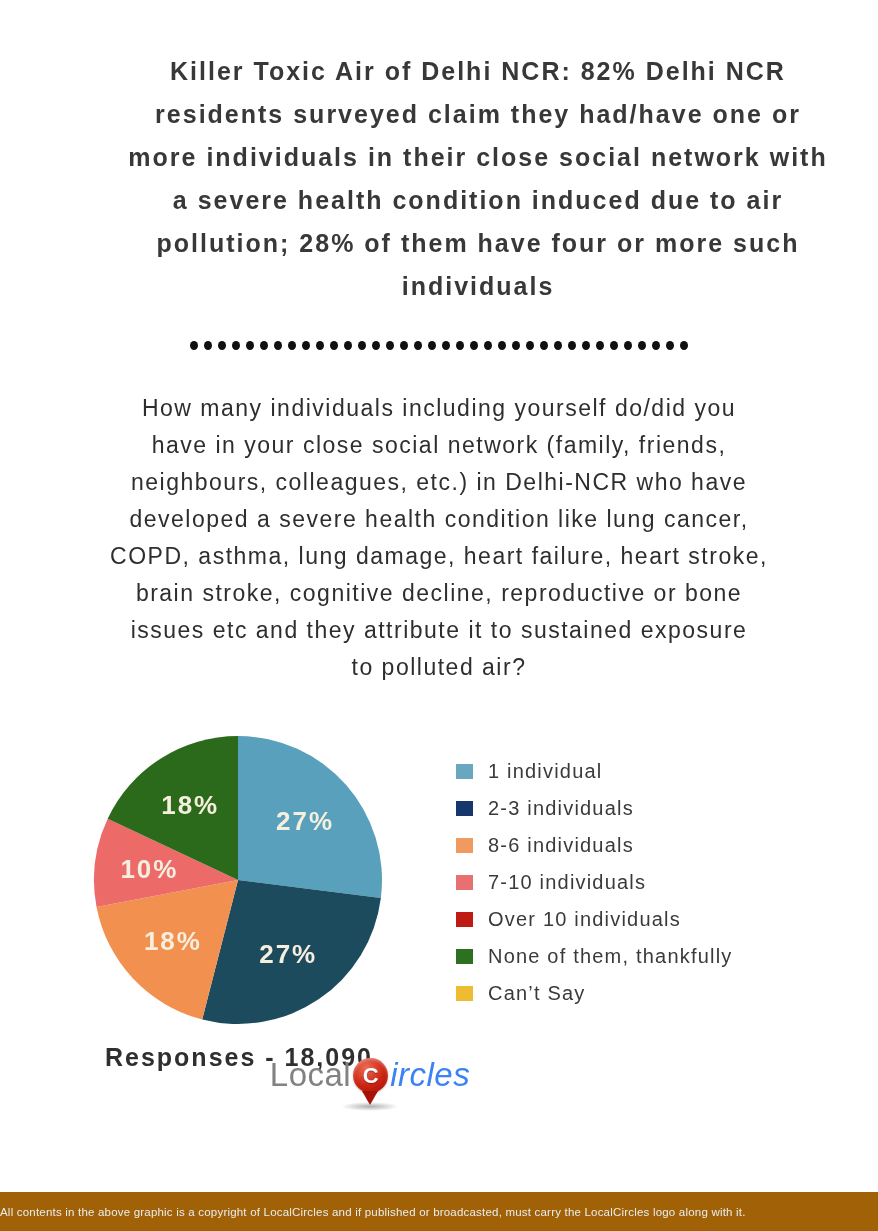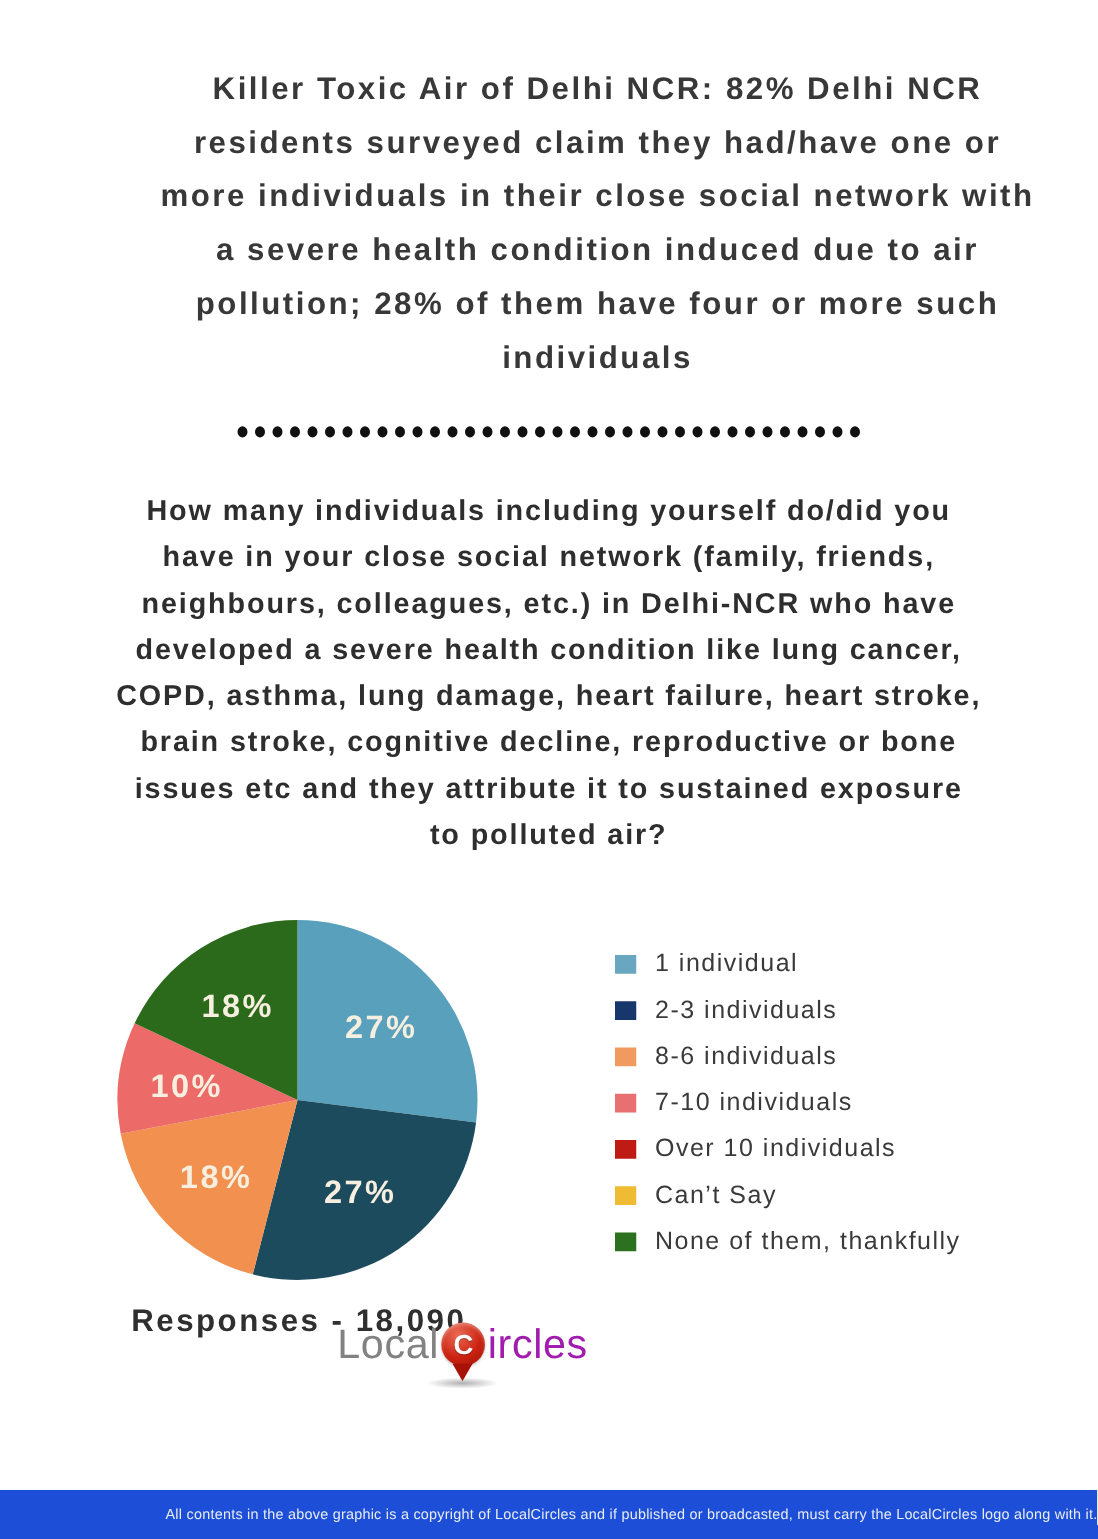--- a/index.html
+++ b/index.html
@@ -13,42 +13,42 @@
     font-size:25px;line-height:43px;font-weight:bold;letter-spacing:2px;color:#383838;padding-left:39px;
   }
   .dots{
     position:absolute;top:341px;left:0;width:878px;
     display:flex;justify-content:center;align-items:center;gap:6px;
   }
   .dot{width:8px;height:9px;border-radius:50%;background:#101010;display:inline-block;}
   .question{
     position:absolute;top:390px;left:0;width:878px;margin:0;
     text-align:center;white-space:pre-line;
-    font-size:23px;line-height:37px;font-weight:bold;letter-spacing:1.5px;color:#2e2e2e;
+    font-size:23px;line-height:37px;font-weight:normal;letter-spacing:1.5px;color:#2e2e2e;
   }
   .chart-area{position:absolute;top:735px;left:0;width:878px;height:300px;}
   .pie{position:absolute;left:93px;top:0;width:290px;height:290px;}
   .slice-label{
     font-family:"Liberation Sans", sans-serif;
     font-size:26px;font-weight:bold;letter-spacing:2px;
   }
-  .legend{position:absolute;left:492px;top:18px;display:flex;flex-direction:column;}
+  .legend{position:absolute;left:456px;top:18px;display:flex;flex-direction:column;}
   .legend-row{display:flex;align-items:center;height:37px;}
   .swatch{width:17px;height:15px;flex:0 0 17px;display:inline-block;}
   .legend-label{margin-left:15px;font-size:20px;letter-spacing:1.2px;color:#3a3a3a;}
   .responses{
     position:absolute;top:1043px;left:94px;width:290px;text-align:center;
     font-size:25px;font-weight:bold;letter-spacing:2px;color:#2f2f2f;
   }
   .logo{
     position:absolute;top:1052px;left:0;width:740px;height:70px;
     display:flex;justify-content:center;align-items:flex-start;
   }
   .logo-text{font-size:33px;line-height:46px;color:#828282;letter-spacing:0.5px;}
-  .logo-text.suffix{color:#a21caf;}
+  .logo-text.suffix{color:#3b82f6;font-style:italic;}
   .pin{position:relative;width:37px;height:62px;margin:0 1px;display:inline-block;}
   .pin-circle{
     position:absolute;top:6px;left:1px;width:35px;height:35px;border-radius:50%;
     background:radial-gradient(circle at 38% 28%, #ea6c55 0%, #cc2312 55%, #9a0f04 100%);
     box-shadow:inset 0 2px 3px rgba(255,255,255,.35), 0 1px 2px rgba(0,0,0,.25);
     display:flex;align-items:center;justify-content:center;
   }
   .pin-letter{
     color:#ffffff;font-weight:bold;font-size:22px;line-height:1;
     text-shadow:0 1px 1px rgba(0,0,0,.35);
@@ -56,22 +56,22 @@
   .pin-tail{
     position:absolute;top:39px;left:10px;width:0;height:0;
     border-left:8px solid transparent;border-right:8px solid transparent;
     border-top:14px solid #a81105;
   }
   .pin-shadow{
     position:absolute;top:50px;left:-11px;width:58px;height:9px;border-radius:50%;
     background:radial-gradient(ellipse at center, rgba(110,110,110,.55) 0%, rgba(200,200,200,0) 70%);
   }
   .footer{
-    position:absolute;bottom:0;left:0;width:878px;height:39px;background:#1d4ed8;
-    display:flex;align-items:center;justify-content:flex-end;
+    position:absolute;bottom:0;left:0;width:878px;height:39px;background:#a16207;
+    display:flex;align-items:center;justify-content:flex-start;
   }
   .footer span{color:#e9edee;font-size:11.5px;letter-spacing:.2px;}
 </style>
 </head>
 <body>
 
 <div class="page">
 
   <h1 class="title">Killer Toxic Air of Delhi NCR: 82% Delhi NCR
 residents surveyed claim they had/have one or
@@ -156,26 +156,26 @@
         </div>
         <div class="legend-row">
           <span class="swatch" style="background: rgb(233, 112, 112);"></span>
           <span class="legend-label">7-10 individuals</span>
         </div>
         <div class="legend-row">
           <span class="swatch" style="background: rgb(191, 26, 20);"></span>
           <span class="legend-label">Over 10 individuals</span>
         </div>
         <div class="legend-row">
+          <span class="swatch" style="background: rgb(44, 113, 32);"></span>
+          <span class="legend-label">None of them, thankfully</span>
+        </div>
+        <div class="legend-row">
           <span class="swatch" style="background: rgb(238, 187, 51);"></span>
           <span class="legend-label">Can’t Say</span>
-        </div>
-        <div class="legend-row">
-          <span class="swatch" style="background: rgb(44, 113, 32);"></span>
-          <span class="legend-label">None of them, thankfully</span>
         </div>
       </div>
   </div>
 
   <div class="responses">Responses - 18,090</div>
 
   <div class="logo">
     <span class="logo-text">Local</span>
     <span class="pin">
       <span class="pin-circle">

